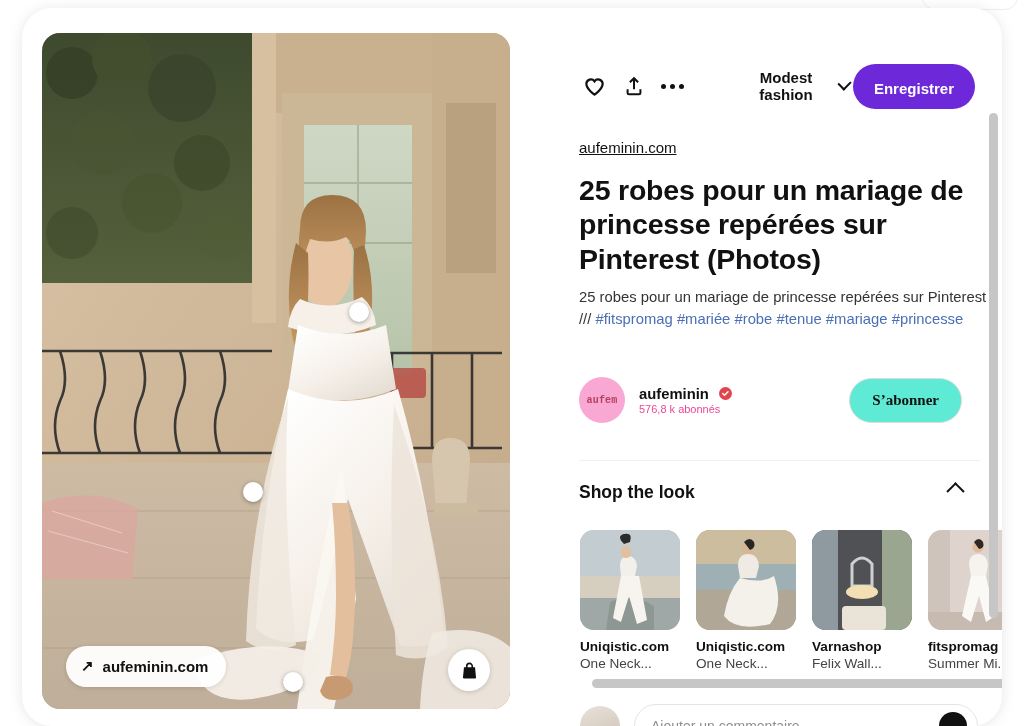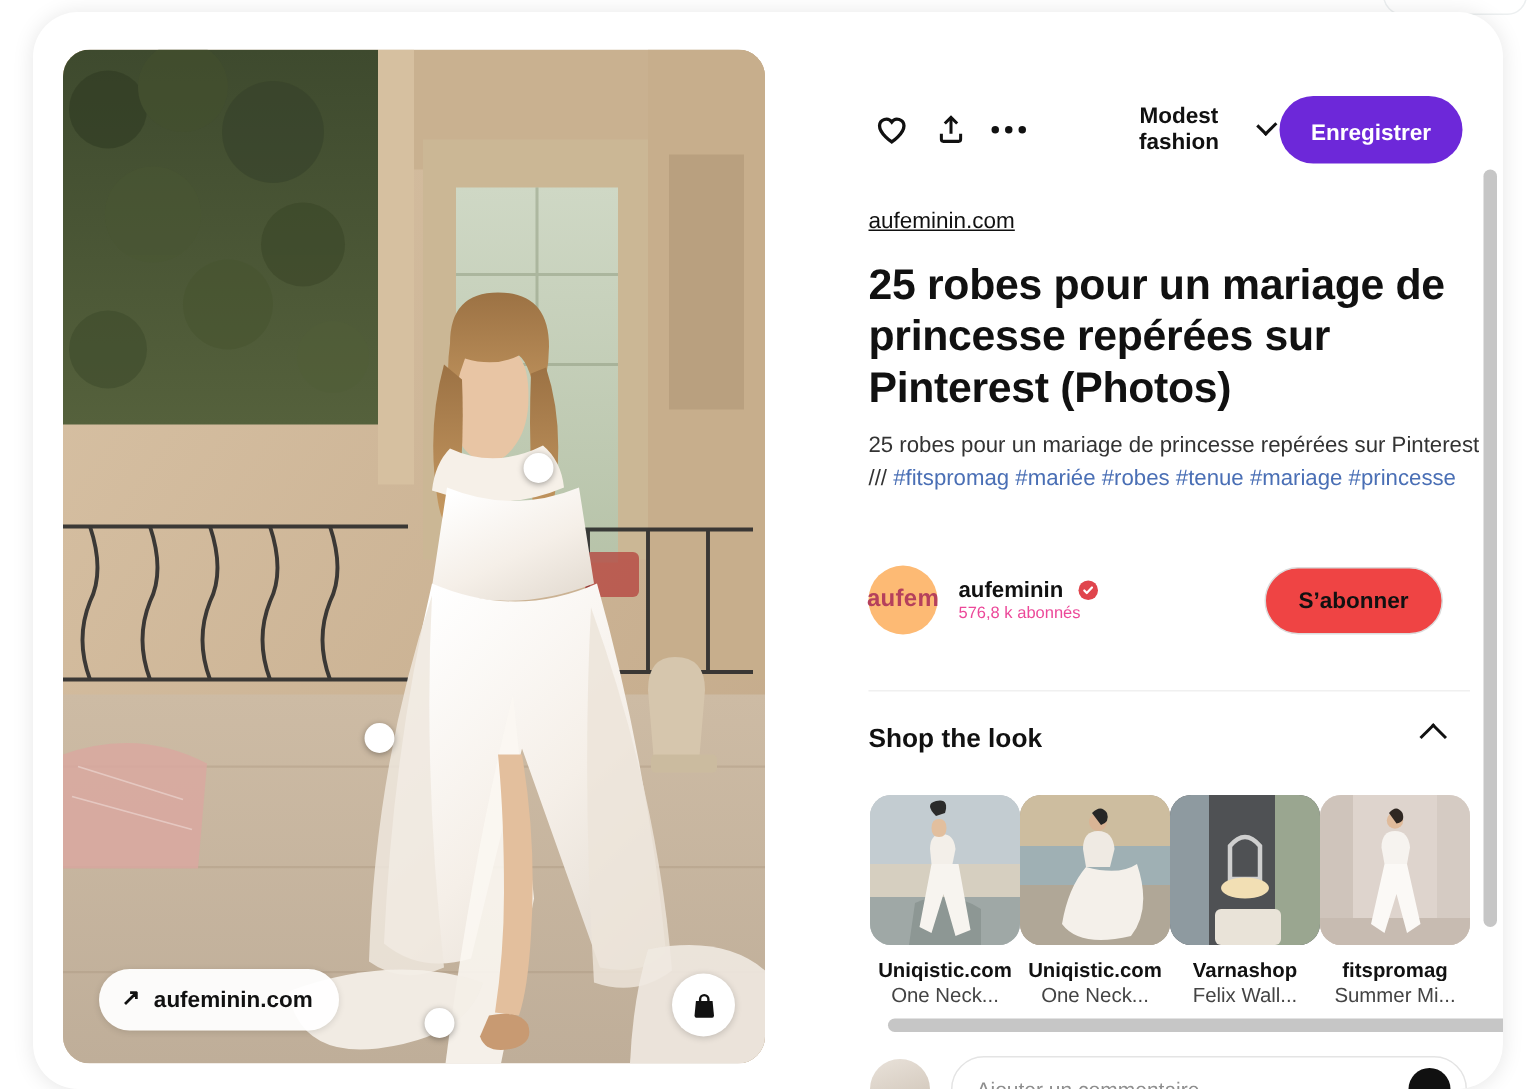--- a/index.html
+++ b/index.html
@@ -110,53 +110,53 @@
     font-size: 14.8px; color: #333; line-height: 1.46;
   }
   .tag { color: #4a6fb5; }
 
   .profile-row {
     position: absolute; left: 45px; top: 369px; right: 20px; height: 46px;
     display: flex; align-items: center;
   }
   .avatar {
     width: 46px; height: 46px; border-radius: 50%;
-    background: #fdba74; display: flex; align-items: center; justify-content: center;
-    font-size: 16px; font-weight: 700; color: #b5405c;
-    font-family: Liberation Sans, sans-serif; letter-spacing: .2px;
+    background: #f9a8d4; display: flex; align-items: center; justify-content: center;
+    font-size: 10px; font-weight: 700; color: #b5405c;
+    font-family: Liberation Mono, monospace; letter-spacing: .2px;
   }
   .profile-txt { margin-left: 14px; }
   .pname { font-size: 14.8px; font-weight: 700; color: #111;
            display: flex; align-items: center; gap: 10px; }
   .verified { width: 13px; height: 13px; border-radius: 50%; background: #e0454d;
               display:inline-flex; align-items:center; justify-content:center; }
   .verified svg { display:block; }
   .pcount { font-size: 11px; color: #ec4899; margin-top: 1px; }
   .follow-btn {
     margin-left: auto; margin-right: 20px;
-    background: #ef4444; border: 1px solid #dcdcdc; color: #111;
+    background: #5eead4; border: 1px solid #dcdcdc; color: #111;
     font-size: 15px; font-weight: 700; border-radius: 23px;
     height: 45px; padding: 0 22px; cursor: pointer;
-    font-family: Liberation Sans, sans-serif;
+    font-family: Liberation Serif, serif;
   }
 
   .shop-head {
     position: absolute; left: 45px; top: 474px; right: 22px;
     display: flex; align-items: flex-start; cursor: pointer;
   }
   .shop-title { font-size: 17.5px; font-weight: 700; color: #111; }
   .collapse-chev {
     margin-left: auto; margin-right: 18px;
     width: 13px; height: 13px; border-left: 2.4px solid #111;
     border-top: 2.4px solid #111; transform: rotate(45deg) translate(2px,2px);
   }
 
   .shop-strip {
     position: absolute; left: 46px; top: 522px; right: 0; height: 160px;
-    display: flex; gap: 0; overflow: hidden; text-align: center;
+    display: flex; gap: 16px; overflow: hidden;
   }
   .prod { width: 100px; flex: 0 0 100px; }
   .prod-img { width: 100px; height: 100px; border-radius: 14px; overflow: hidden; position: relative; }
   .prod-name { font-size: 13.6px; font-weight: 700; color: #111; margin-top: 9px;
                white-space: nowrap; overflow: hidden; }
   .prod-sub { font-size: 13.6px; color: #444; margin-top: 2px; white-space: nowrap; overflow: hidden; }
 
   .hscroll-track {
     position: absolute; left: 46px; top: 671px; width: 440px; height: 9px;
   }
@@ -347,21 +347,21 @@
         </button>
 
         <button class="save-btn">Enregistrer</button>
       </div>
 
       <a class="src-link">aufeminin.com</a>
 
       <h1 class="pin-title">25 robes pour un mariage de princesse repérées sur Pinterest (Photos)</h1>
 
       <div class="pin-desc">
-        <span>25 robes pour un mariage de princesse repérées sur Pinterest /// </span><span class="tag">#fitspromag</span> <span class="tag">#mariée</span> <span class="tag">#robes</span> <span class="tag">#tenue</span> <span class="tag">#mariage</span> <span class="tag">#princesse</span>
+        <span>25 robes pour un mariage de princesse repérées sur Pinterest /// </span><span class="tag">#fitspromag</span> <span class="tag">#mariée</span> <span class="tag">#robe</span> <span class="tag">#tenue</span> <span class="tag">#mariage</span> <span class="tag">#princesse</span>
       </div>
 
       <div class="profile-row">
         <div class="avatar">aufem</div>
         <div class="profile-txt">
           <div class="pname">
             <span>aufeminin</span>
             <span class="verified">
               <svg width="9" height="9" viewBox="0 0 12 12">
                   <path d="M2.5 6.2l2.2 2.2 4.6-4.8" fill="none" stroke="#fff" stroke-width="2" stroke-linecap="round" stroke-linejoin="round"></path>

